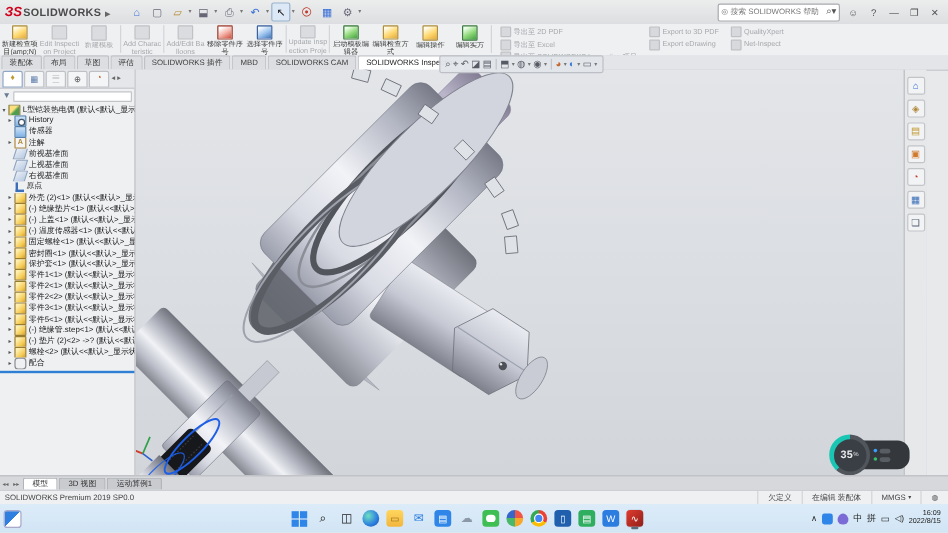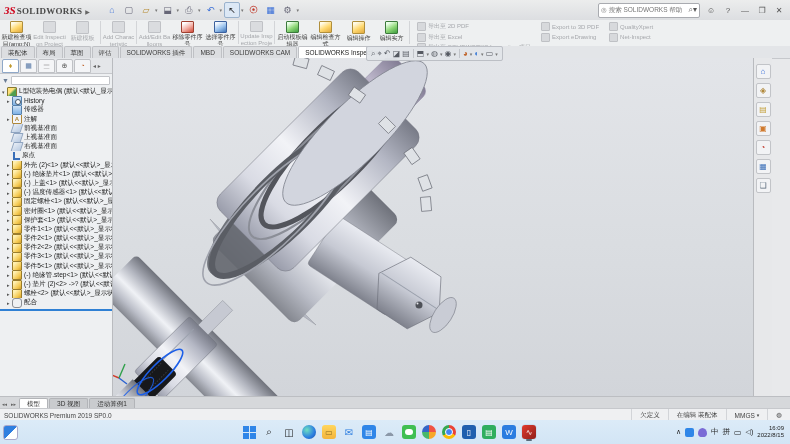--- a/index.html
+++ b/index.html
@@ -6,21 +6,21 @@
   body{
     width:790px;height:444px;position:relative;overflow:hidden;
     font-family:"Liberation Sans","DejaVu Sans",sans-serif;
     background:#e8e9eb;font-size:7px;color:#333;
     -webkit-font-smoothing:antialiased;
   }
   
   .titlebar{position:absolute;left:0;top:0;width:790px;height:20px;
     background:linear-gradient(#eceded,#dcdee1);border-bottom:1px solid #c6c8cc;
     display:flex;align-items:center;}
-  .sw-logo{display:flex;align-items:baseline;margin-left:4px;white-space:nowrap;font-family:Liberation Serif, serif;}
+  .sw-logo{display:flex;align-items:baseline;margin-left:4px;white-space:nowrap;}
   .sw-logo .swirl{color:#d0021b;font-weight:bold;font-style:italic;font-size:11px;}
   .sw-logo .swname{color:#4a4a4a;font-weight:bold;font-size:9px;letter-spacing:.3px;margin-left:1px;}
   .qt{display:flex;align-items:center;margin-left:14px;gap:1px;}
   .qt .qtb{min-width:12px;height:14px;display:flex;align-items:center;justify-content:center;
     font-size:9px;border:1px solid transparent;border-radius:2px;padding:0 1px;}
   .qt .qtb.sel{border-color:#9ab2cc;background:#dce8f5;}
   .qt .car{font-size:5px;color:#777;margin:0 1px 0 0;}
   .doc-title{position:absolute;left:0;right:0;text-align:center;font-size:7.5px;color:#333;pointer-events:none;}
   .tb-right{margin-left:auto;display:flex;align-items:center;gap:5px;margin-right:5px;}
   .searchbox{width:96px;height:13px;background:#fff;border:1px solid #a9abb0;border-radius:2px;
@@ -393,20 +393,38 @@
           <rect x="206" y="10" width="14" height="10" transform="rotate(25 213 15)"></rect>
           <rect x="237" y="32" width="14" height="10" transform="rotate(35 244 37)"></rect>
           <rect x="267" y="62" width="14" height="10" transform="rotate(45 274 67)"></rect>
           <rect x="292" y="93" width="14" height="10" transform="rotate(55 299 98)"></rect>
           <rect x="305" y="120" width="14" height="10" transform="rotate(70 312 125)"></rect>
           <rect x="306" y="141" width="14" height="10" transform="rotate(85 313 146)"></rect>
         </g>
       </g>
     </svg>
 
+    <div class="batt">
+      <div class="ring">
+        <div class="core">
+          <span>35</span>
+            <span class="pct">%</span>
+        </div>
+      </div>
+      <div class="side">
+        <div class="srow">
+            <span class="dotb"></span>
+            <span class="pill"></span>
+          </div>
+        <div class="srow">
+            <span class="dotg"></span>
+            <span class="pill"></span>
+          </div>
+      </div>
+    </div>
 
     <div class="taskpane" id="taskpane">
         <div class="tp-i" style="color: rgb(58, 111, 216);">⌂</div>
         <div class="tp-i" style="color: rgb(176, 136, 58);">◈</div>
         <div class="tp-i" style="color: rgb(192, 154, 46);">▤</div>
         <div class="tp-i" style="color: rgb(208, 122, 46);">▣</div>
         <div class="tp-i" style="color: rgb(192, 57, 43);">◔</div>
         <div class="tp-i" style="color: rgb(58, 111, 184);">▦</div>
         <div class="tp-i" style="color: rgb(85, 102, 119);">❏</div>
       </div>

